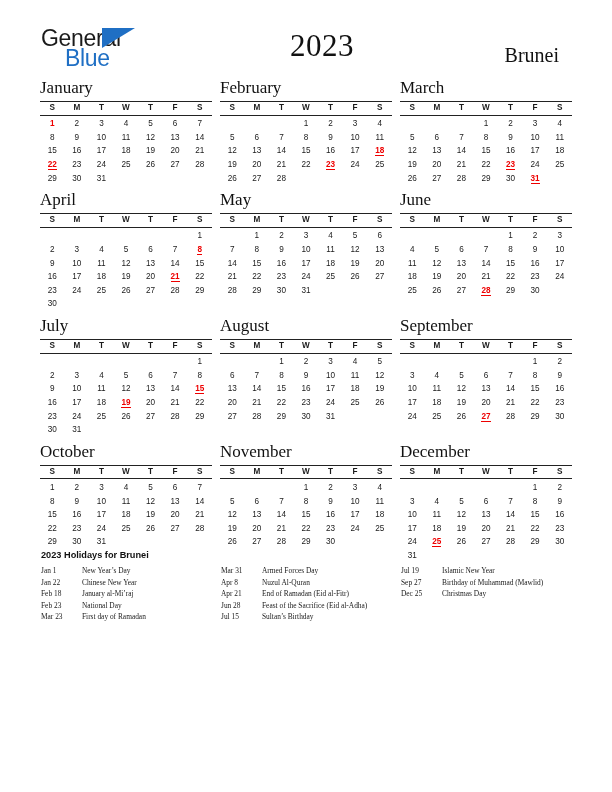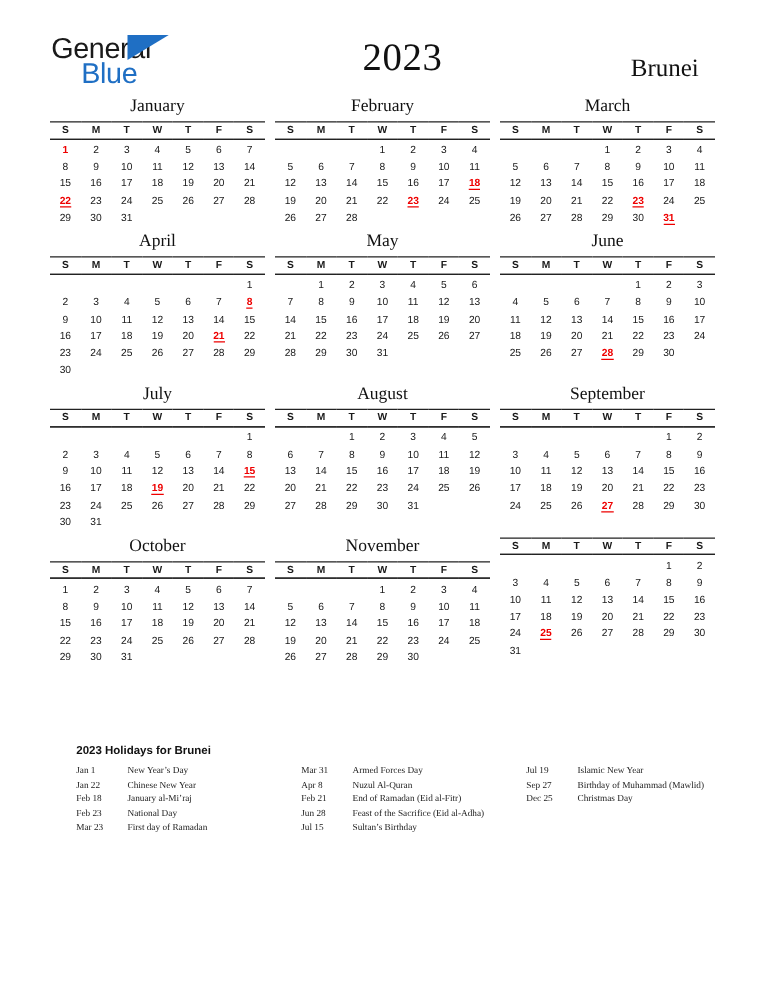--- a/index.html
+++ b/index.html
@@ -82,22 +82,21 @@
     display: flex;
     flex-wrap: wrap;
   }
   .month-block {
     width: 180px;
     box-sizing: border-box;
     padding: 0 4px;
     margin-bottom: 5px;
   }
   .month-name {
-    text-align: center;
-    font-size: 14px;
+    font-size: 17px;
     color: #111111;
     padding-bottom: 3px;
   }
   table.month-table {
     width: 100%;
     border-collapse: collapse;
     table-layout: fixed;
   }
   table.month-table th {
     font-size: 8.2px;
@@ -130,23 +129,22 @@
   }
   td.holiday-plain span {
     color: #ee0000;
     font-weight: bold;
   }
 
   
   #holidays-section {
     position: absolute;
     left: 41px;
-    top: 595px;
+    top: 550px;
     width: 540px;
-    margin-left: 20px;
   }
   #holidays-heading {
     font-family: "Liberation Sans", sans-serif;
     font-size: 9.2px;
     font-weight: bold;
     color: #111111;
     margin-bottom: 5px;
   }
   #holidays-columns {
     display: flex;
@@ -887,20 +885,21 @@
             <td><span>28</span></td>
             <td><span>29</span></td>
             <td><span>30</span></td>
             <td>&nbsp;</td>
             <td>&nbsp;</td>
           </tr>
         </tbody>
       </table>
     </div>
     <div class="month-block">
+      <div class="month-name">December</div>
       <table class="month-table">
         <thead>
           <tr>
             <th>S</th>
             <th>M</th>
             <th>T</th>
             <th>W</th>
             <th>T</th>
             <th>F</th>
             <th>S</th>
@@ -994,21 +993,21 @@
       <div class="holiday-col">
         <div class="holiday-row">
           <div class="holiday-date">Mar 31</div>
           <div class="holiday-name">Armed Forces Day</div>
         </div>
         <div class="holiday-row">
           <div class="holiday-date">Apr 8</div>
           <div class="holiday-name">Nuzul Al-Quran</div>
         </div>
         <div class="holiday-row">
-          <div class="holiday-date">Feb 21</div>
+          <div class="holiday-date">Apr 21</div>
           <div class="holiday-name">End of Ramadan (Eid al-Fitr)</div>
         </div>
         <div class="holiday-row">
           <div class="holiday-date">Jun 28</div>
           <div class="holiday-name">Feast of the Sacrifice (Eid al-Adha)</div>
         </div>
         <div class="holiday-row">
           <div class="holiday-date">Jul 15</div>
           <div class="holiday-name">Sultan’s Birthday</div>
         </div>

